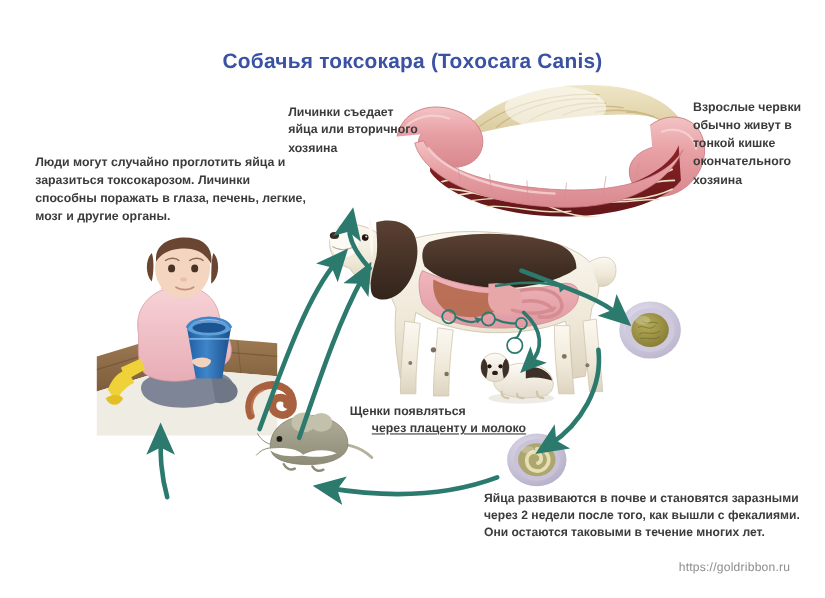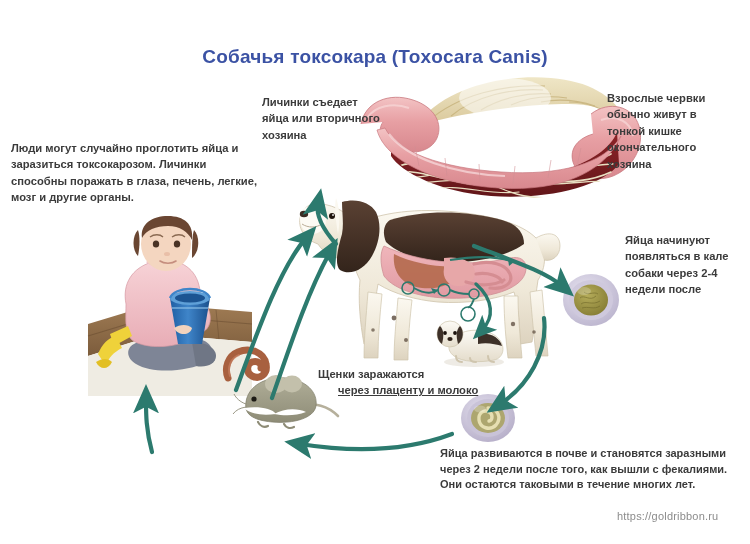--- a/index.html
+++ b/index.html
@@ -29,23 +29,23 @@
 
   
   .caption{
     font-size:11.2px;
     line-height:16.4px;
     color:#3b3b3b;
     font-weight:600;
   }
   .caption.small{font-size:11px;line-height:15.6px;}
 
-  #cap-humans{left:11px;top:140px;width:250px;}
+  #cap-humans{left:32px;top:140px;width:250px;}
   #cap-dog-eats{left:262px;top:94px;width:125px;}
-  #cap-adult-worms{left:607px;top:90px;width:118px;}
+  #cap-adult-worms{left:630px;top:90px;width:118px;}
   #cap-eggs-feces{left:625px;top:232px;width:120px;}
   #cap-puppies{left:318px;top:366px;width:180px;}
   #cap-puppies .l2{padding-left:20px;text-decoration:underline;}
   #cap-secondary{left:212px;top:428px;width:152px;}
   #cap-soil{left:440px;top:446px;width:300px;}
 
   #watermark{
     left:617px;top:510px;
     font-size:11px;
     color:#8c8c8c;
@@ -378,24 +378,23 @@
       <path d="M476,284 C494,300 494,318 482,330"></path>
     </g>
   </svg>
 
   <div class="abs caption" id="cap-humans">Люди могут случайно проглотить яйца и заразиться токсокарозом. Личинки способны поражать в глаза, печень, легкие, мозг и другие органы.</div>
 
   <div class="abs caption" id="cap-dog-eats">Личинки съедает яйца или вторичного хозяина</div>
 
   <div class="abs caption" id="cap-adult-worms">Взрослые червки обычно живут в тонкой кишке окончательного хозяина</div>
 
-  <div class="abs caption" id="cap-eggs-feces">Яйца начинуют появляться в кале собаки через 2-4 недели после</div>
 
   <div class="abs caption" id="cap-puppies">
-    <div class="l1">Щенки заражаются</div>
+    <div class="l1">Щенки появляться</div>
     <div class="l2">через плаценту и молоко</div>
   </div>
 
 
   <div class="abs caption small" id="cap-soil">Яйца развиваются в почве и становятся заразными через 2 недели после того, как вышли с фекалиями. Они остаются таковыми в течение многих лет.</div>
 
   <div class="abs" id="watermark">https://goldribbon.ru</div>
 
 </div>
 

